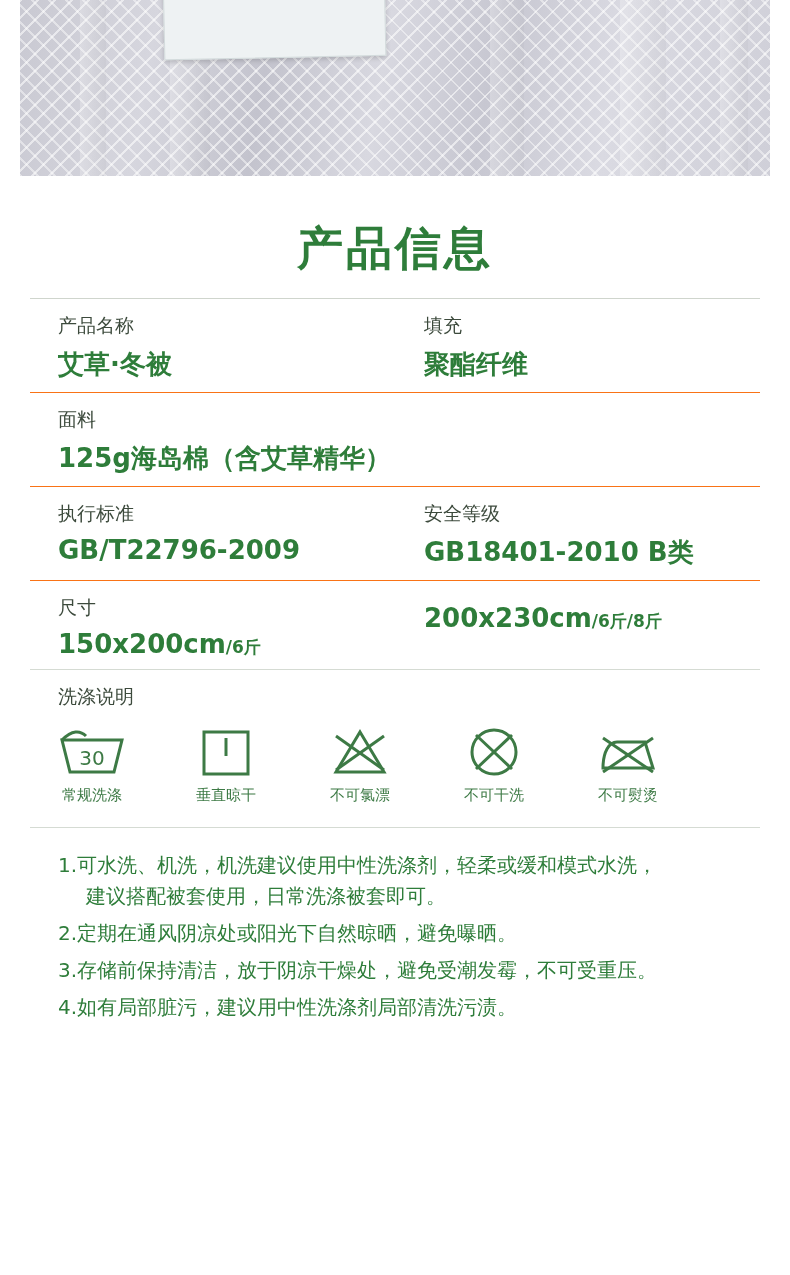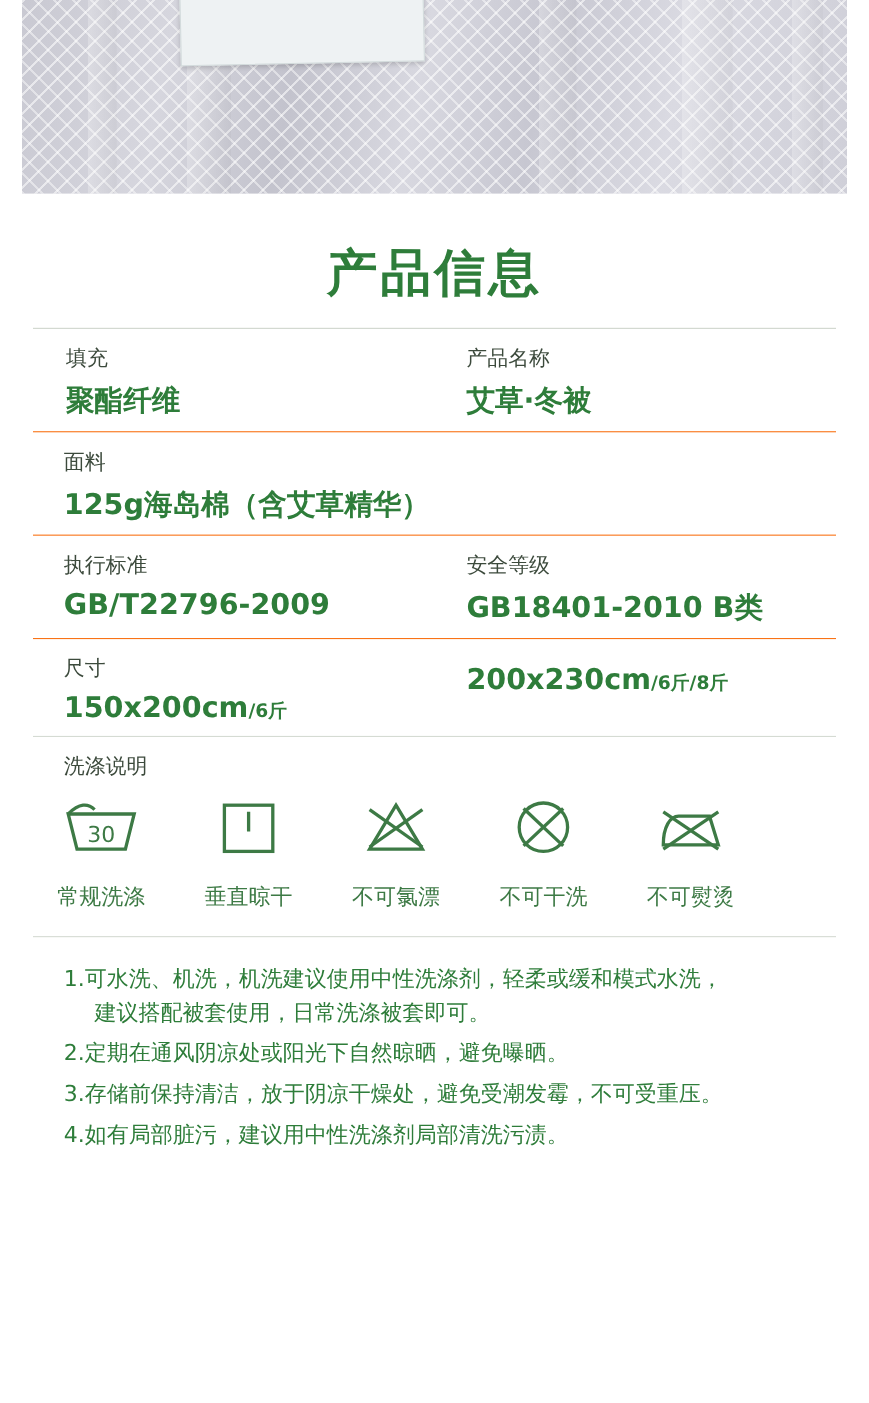--- a/index.html
+++ b/index.html
@@ -123,23 +123,23 @@
     width: 104px;
     text-align: center;
   }
   .wash-item .glyph {
     height: 62px;
     display: flex;
     align-items: center;
     justify-content: center;
   }
   .wash-item .cap {
-    font-size: 20px;
+    font-size: 15px;
     color: #3d7a45;
-    margin-top: 20px;
+    margin-top: 4px;
     font-family: "DejaVu Sans", sans-serif;
   }
 
   
   .care {
     margin: 22px 30px 0 30px;
     padding-left: 28px;
   }
   .care h3 {
     font-size: 20px;
@@ -178,27 +178,27 @@
     
     
   </div>
 </div>
 
 <div class="title">产品信息</div>
 
 <div class="specs">
 
   <div class="spec-row first">
+    <div class="spec-cell">
+      <div class="spec-label">产品名称</div>
+      <div class="spec-value">艾草·冬被</div>
+    </div>
     <div class="spec-cell right">
       <div class="spec-label">填充</div>
       <div class="spec-value">聚酯纤维</div>
-    </div>
-    <div class="spec-cell">
-      <div class="spec-label">产品名称</div>
-      <div class="spec-value">艾草·冬被</div>
     </div>
   </div>
 
   <div class="spec-row">
     <div class="spec-cell">
       <div class="spec-label">面料</div>
       <div class="spec-value">125g海岛棉（含艾草精华）</div>
     </div>
   </div>
 

